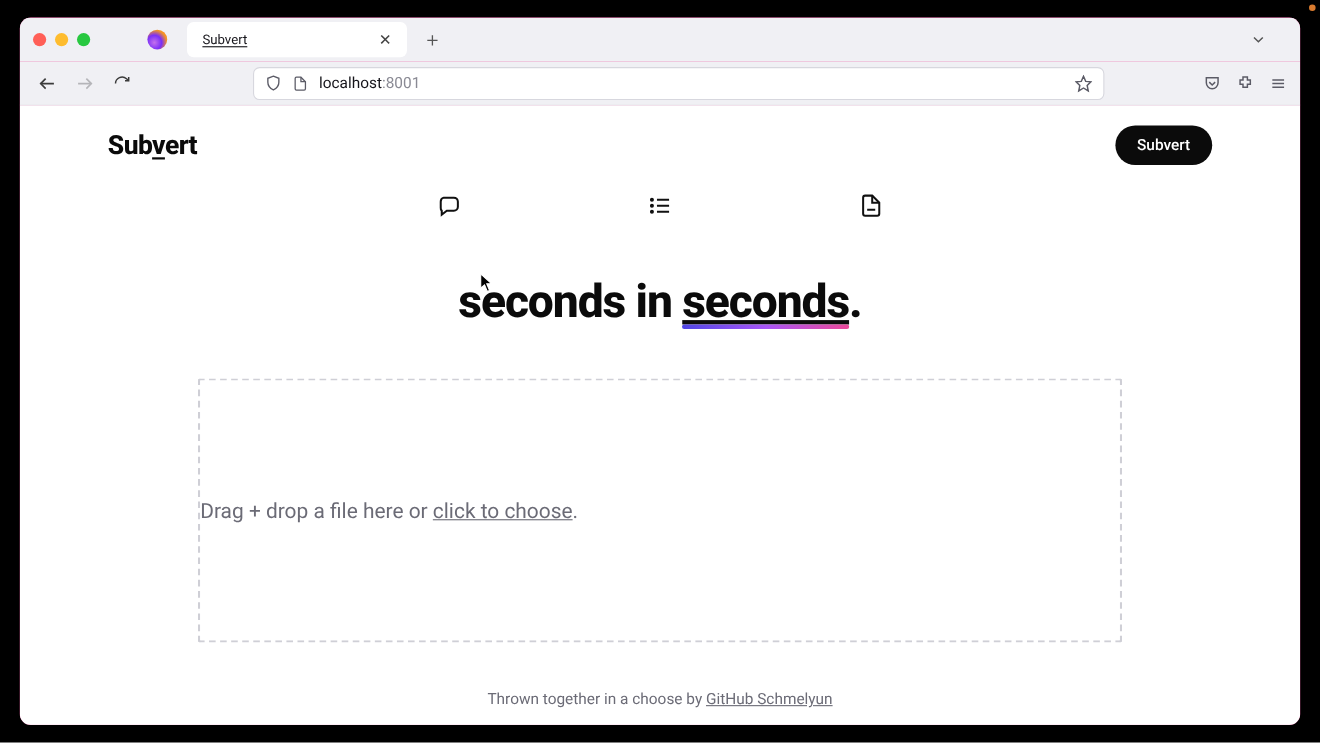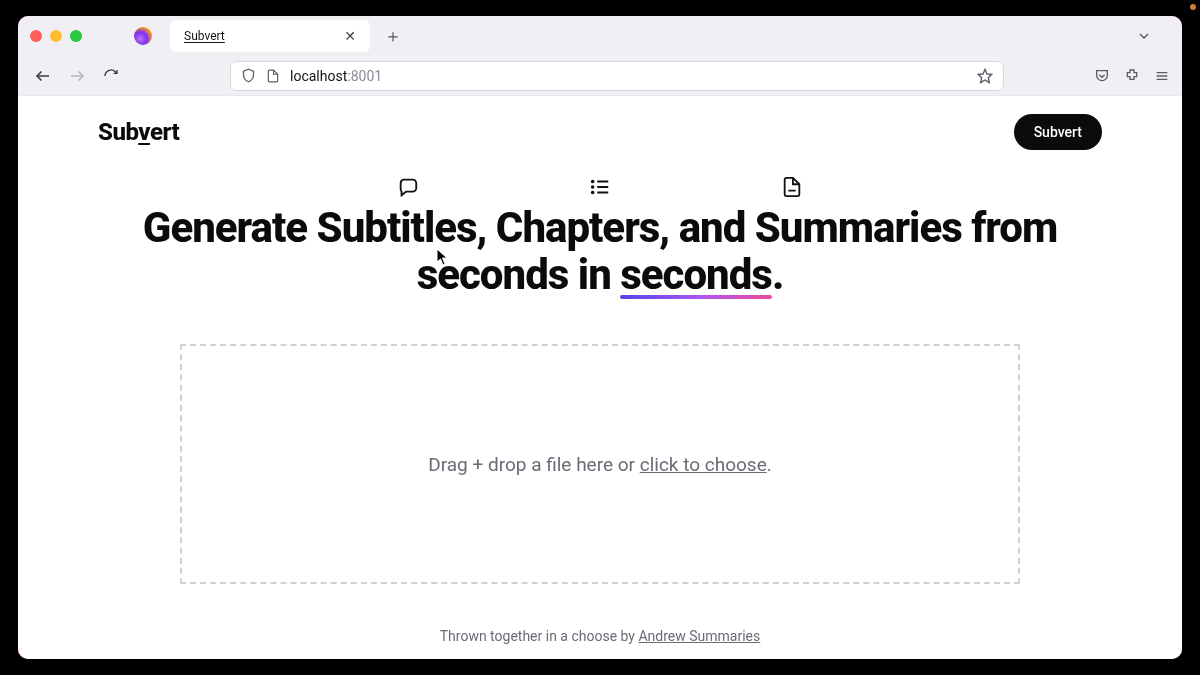--- a/index.html
+++ b/index.html
@@ -139,39 +139,40 @@
     font-size: 42px;
     font-weight: 800;
     letter-spacing: -1px;
     color: #0b0b0b;
     line-height: 1.12;
     margin-top: 2px;
   }
   .seconds {
     position: relative;
     display: inline-block;
+    text-decoration: underline;
   }
   .seconds::after {
     content: "";
     position: absolute;
     left: 0; right: 0; bottom: -1px;
     height: 4px;
     background: linear-gradient(90deg, #4f46e5, #a855f7, #ec4899);
     border-radius: 2px;
   }
 
   .dropzone {
     margin: 46px auto 0 auto;
     width: 840px;
     height: 240px;
     border: 2px dashed #cfcfd6;
     border-radius: 2px;
     display: flex;
     align-items: center;
-    justify-content: center;
+    justify-content: flex-start;
     color: #6b6b76;
     font-size: 19px;
   }
   .dropzone .choose { text-decoration: underline; cursor: pointer; }
 
   .footer {
     text-align: center;
     color: #6b6b76;
     font-size: 14px;
     margin-top: 44px;
@@ -310,33 +311,33 @@
           </span>
           <span>
             <svg viewBox="0 0 24 24" fill="none" stroke="#111" stroke-width="2">
                 <path d="M13 2H6a2 2 0 0 0-2 2v16a2 2 0 0 0 2 2h12a2 2 0 0 0 2-2V9l-7-7z"></path>
                 <polyline points="13 2 13 9 20 9"></polyline>
                 <line x1="8" y1="16" x2="16" y2="16"></line>
               </svg>
           </span>
         </div>
         <h1 class="hero-title">
-          <span>Generate Subtitles, Chapters, and Summaries from</span><br>
+          <br>
           <span>seconds in </span><span class="seconds">seconds</span><span>.</span>
         </h1>
       </div>
 
       <div class="dropzone">
         <span>
           <span>Drag + drop a file here or </span><span class="choose">click to choose</span><span>.</span>
         </span>
       </div>
 
       <div class="footer">
-        <span>Thrown together in a choose by </span><span class="author">Andrew Summaries</span>
+        <span>Thrown together in a choose by </span><span class="author">GitHub Schmelyun</span>
       </div>
     </div>
 
     <div class="cursor">
       <svg width="14" height="18" viewBox="0 0 14 18">
           <path d="M1 1 L1 14 L4.5 11 L7 17 L9 16 L6.5 10 L11 10 Z" fill="#000" stroke="#fff" stroke-width="1"></path>
         </svg>
     </div>
   </div>
 

